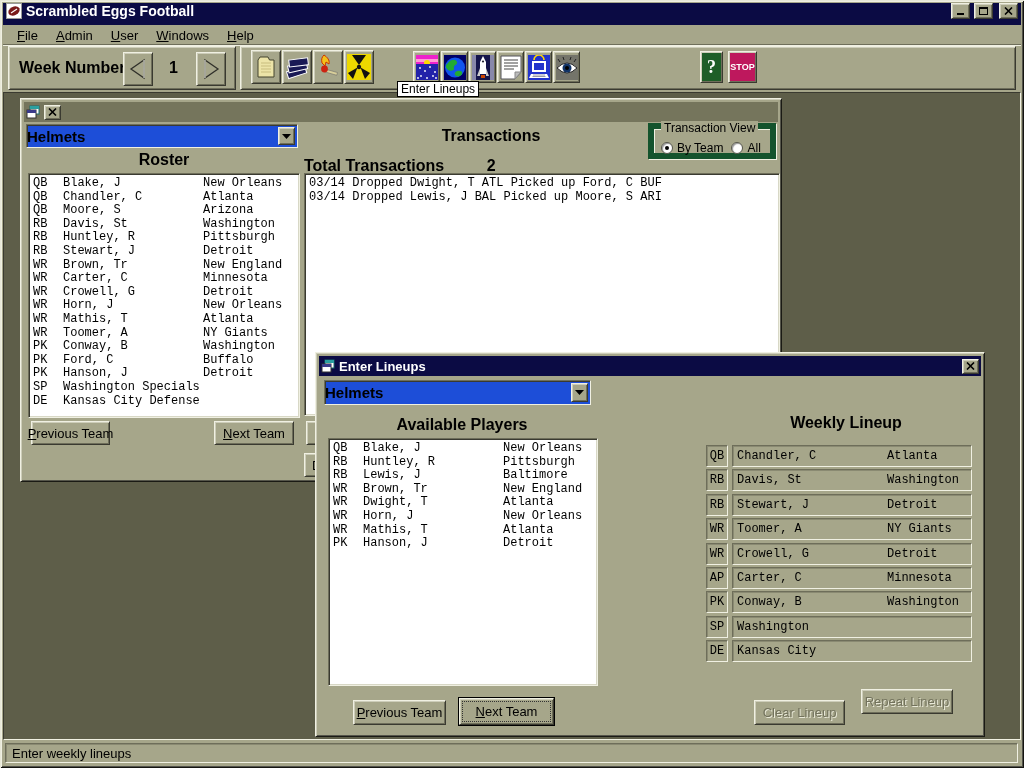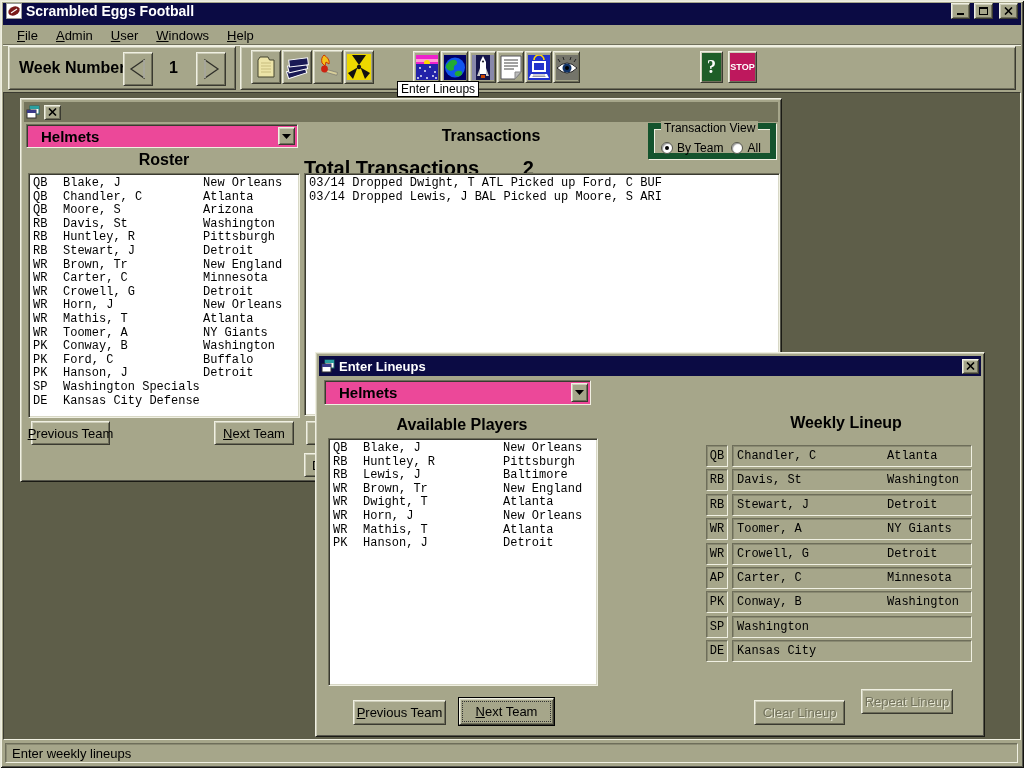--- a/index.html
+++ b/index.html
@@ -24,21 +24,21 @@
 .panel{top:46px;height:44px}
 .tool-btn{display:flex;align-items:center;justify-content:center;overflow:hidden}
 .mdi{left:3px;top:92px;width:1018px;height:648px;background:#5e5e49;border:1px solid;border-color:#3a3a30 #f0f0e2 #f0f0e2 #3a3a30}
 .win{background:#a6a68a;border:1px solid;border-color:#f0f0e2 #1a1a14 #1a1a14 #f0f0e2;box-shadow:inset 1px 1px 0 #cdcdb9,inset -1px -1px 0 #55554a;padding:2px}
 .ctitle{height:20px;display:flex;align-items:center;gap:4px;padding:0 2px;margin:1px}
 .ctitle .t{font-weight:bold;font-size:13px;flex:1}
 .ctitle.active{background:#0b0b44;color:#fff}
 .ctitle.inactive{background:#75755c;color:#c6c6ae}
 .ccap{width:17px;height:15px;display:flex;align-items:center;justify-content:center}
 .h{font-weight:bold;font-size:16px;text-align:center;color:#000}
-.combo{display:flex;align-items:center;background:#ec4899;border:1px solid;border-color:#6e6e5a #f0f0e2 #f0f0e2 #6e6e5a;box-shadow:inset 1px 1px 0 #3a3a30;padding-left:14px;font-size:15px;font-weight:bold}
+.combo{display:flex;align-items:center;background:#1d4ed8;border:1px solid;border-color:#6e6e5a #f0f0e2 #f0f0e2 #6e6e5a;box-shadow:inset 1px 1px 0 #3a3a30;padding-left:0;font-size:15px;font-weight:bold}
 .combo .arrowbtn{position:absolute;right:2px;top:2px;bottom:2px;width:17px;display:flex;align-items:center;justify-content:center}
 .mlist{font-family:"Liberation Mono","DejaVu Sans Mono",monospace;font-size:12px;line-height:13.6px;padding:3px 4px;overflow:hidden;white-space:nowrap;color:#000}
 .mrow{display:flex}
 .mrow .pos{width:30px}
 .mrow .name{width:140px}
 .group{border:6px solid #14532d;box-shadow:inset 1px 1px 0 #f0f0e2,1px 1px 0 #f0f0e2}
 .group-label{position:absolute;top:-8px;left:7px;background:#a6a68a;padding:0 3px;font-size:12px;white-space:nowrap}
 .radio-opt{display:flex;align-items:center;gap:4px;font-size:12px}
 .radio{width:12px;height:12px;border-radius:50%;background:#fff;border:1px solid #55554a;box-shadow:inset 1px 1px 1px #999;position:relative;flex:none}
 .radio.checked::after{content:"";position:absolute;inset:3px;background:#000;border-radius:50%}
@@ -258,21 +258,21 @@
           <span>By Team</span>
         </span>
         <span class="radio-opt">
           <span class="radio"></span>
           <span>All</span>
         </span>
       </div>
     </div>
 
     <div class="abs h" style="left:7px;top:52px;width:272px">Roster</div>
-    <div class="abs" style="left:283px;top:58px;font-weight:bold;font-size:20px">
+    <div class="abs" style="left:283px;top:58px;font-weight:bold;font-size:16px">
       <span>Total Transactions</span>
       <span style="margin-left:38px">2</span>
     </div>
 
     <div class="abs whitebox mlist" style="left:7px;top:74px;width:272px;height:245px">
 
     <div class="mrow">
           <span class="pos">QB</span>
           <span class="name">Blake, J</span>
           <span>New Orleans</span>

